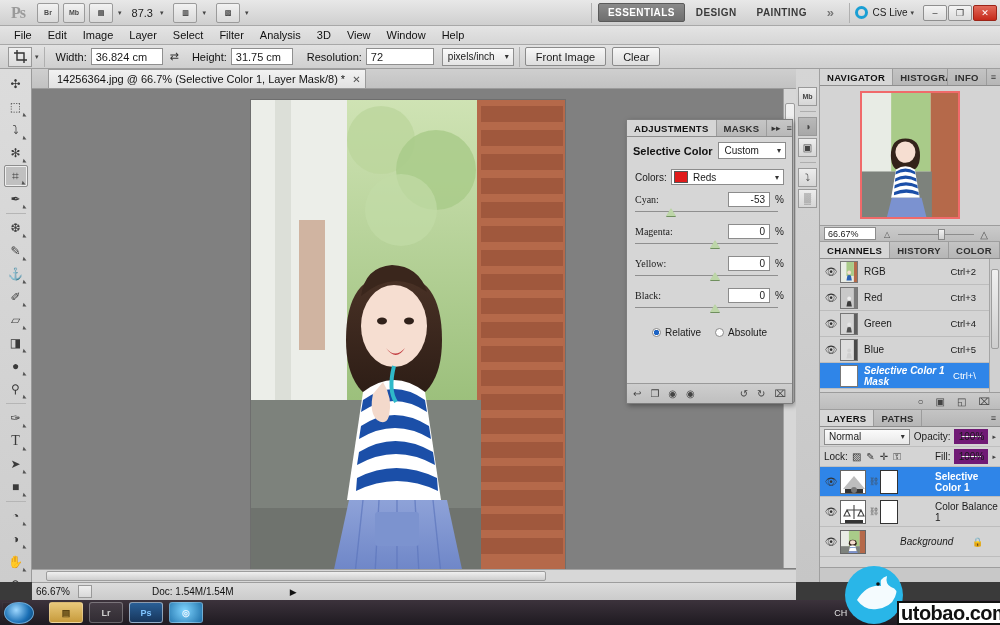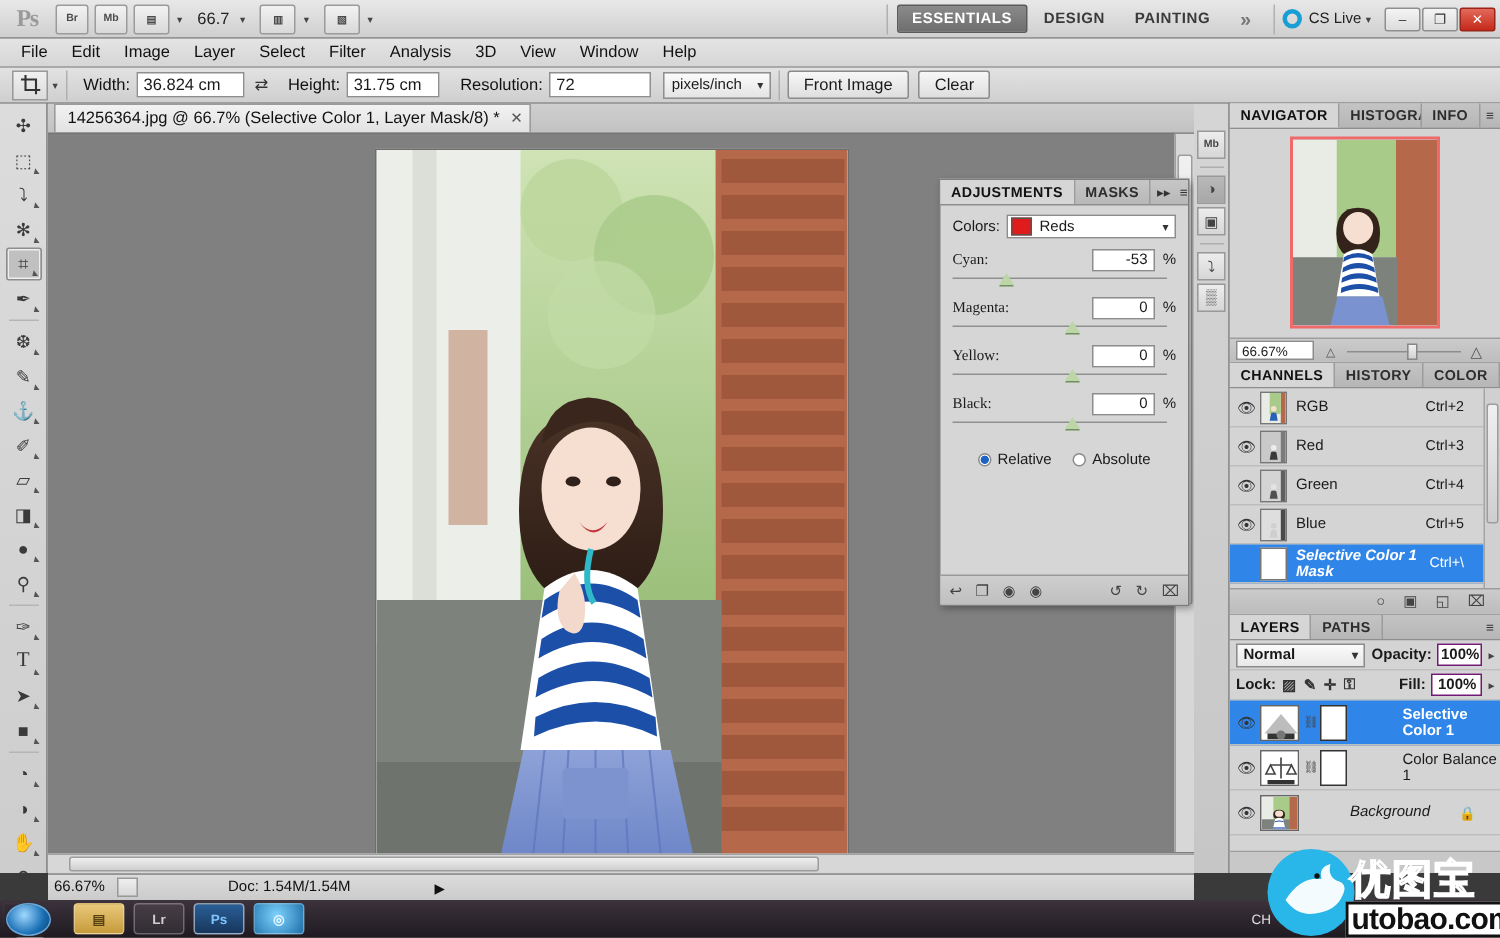--- a/index.html
+++ b/index.html
@@ -124,21 +124,21 @@
   
   #doctabbar {
     position: absolute; left: 32px; top: 69px; width: 764px; height: 20px;
     background: linear-gradient(#cfcfcf,#c2c2c2); border-bottom: 1px solid #9b9b9b;
     display: flex; align-items: flex-end;
   }
   #doctab {
     height: 19px; background: linear-gradient(#f2f2f2,#e2e2e2);
     border: 1px solid #9b9b9b; border-bottom: none;
     display: flex; align-items: center; padding: 0 4px 0 8px;
-    font-size: 11px; color: #111; margin-left: 4px;
+    font-size: 11px; color: #111; margin-left: 16px;
   }
   #doctab .x { margin-left: 7px; font-size: 10px; color: #555; }
 
   
   #canvasarea {
     position: absolute; left: 32px; top: 89px; width: 764px; height: 493px;
     background: #808080; overflow: hidden;
   }
   #photo {
     position: absolute; left: 218px; top: 10px; width: 316px; height: 474px;
@@ -299,31 +299,30 @@
   .panel-vscroll {
     position:absolute; right:0; top:0; width:11px; bottom:17px;
     background:#d0d0d0; border-left:1px solid #a5a5a5;
   }
 
   
   #layersbody { height: 140px; background: #d4d4d4; position: relative; }
   .lrow-opts {
     height: 20px; display: flex; align-items: center; padding: 0 4px; gap: 4px;
     border-bottom: 1px solid #bfbfbf;
-    font-weight: bold;
   }
   .blend-select {
     width: 96px; height: 16px; background: linear-gradient(#fbfbfb,#e8e8e8);
     border: 1px solid #8c8c8c; font-size: 10px; padding: 0 12px 0 4px;
     display: flex; align-items: center; position: relative;
   }
   .blend-select::after { content:"▾"; position:absolute; right:4px; font-size:8px; color:#333; }
   .minilab { font-size: 10px; }
   .minibox {
-    width: 34px; height: 15px; background: #fff; border: 1px solid #701a75;
+    width: 34px; height: 15px; background: #fff; border: 7px solid #701a75;
     font-size: 10px; display: flex; align-items: center; justify-content: center;
   }
   .stepper { font-size: 7px; color: #444; }
   .locks { display: flex; align-items: center; gap: 5px; font-size: 10px; color: #333; }
   .layerrow {
     height: 30px; display: flex; align-items: center; border-bottom: 1px solid #bdbdbd;
     font-size: 10px; padding-left: 2px;
   }
   .layerrow.sel { background: #2f85e8; color: #fff; }
   .layerrow.sel .lname { font-weight: bold; }
@@ -392,21 +391,21 @@
 <body>
 
 <div id="app">
 
   <div id="appbar" class="bar">
     <div id="pslogo">Ps</div>
     <div class="tbtn">Br</div>
     <div class="tbtn">Mb</div>
     <div class="tbtn wide">▤</div>
     <span class="caret">▾</span>
-    <div class="zoomval">66.7</div>
+    <div class="zoomval">87.3</div>
     <span class="caret">▾</span>
     <div class="tbtn wide" style="margin-left:10px">▥</div>
     <span class="caret">▾</span>
     <div class="tbtn wide" style="margin-left:10px">▧</div>
     <span class="caret">▾</span>
 
     <div style="flex:1"></div>
     <div class="sep"></div>
     <div class="wsbtn active">ESSENTIALS</div>
     <div class="wsbtn">DESIGN</div>
@@ -662,20 +661,24 @@
   <div id="adjpanel">
     <div class="ptabs">
       <div class="ptab active">ADJUSTMENTS</div>
       <div class="ptab">MASKS</div>
       <div class="pmenu">
         <span>▸▸</span>
         <span style="margin-left:6px">≡</span>
       </div>
     </div>
 
+    <div class="adj-header">
+      <div class="adj-title">Selective Color</div>
+      <div class="preset-select">Custom</div>
+    </div>
 
     <div class="adj-body">
       <div class="row-colors">
         <div class="lab">Colors:</div>
         <div class="color-select">
           <span class="swatch"></span>
           <span class="cname">Reds</span>
         </div>
       </div>
 
@@ -973,17 +976,16 @@
     </div>
   </div>
 
   <div id="watermark">
     <div id="wm-bird">
       <svg width="58" height="58" viewBox="0 0 58 58">
         <path d="M12 34 q10-16 24-14 q-2-8 6-10 q-2 8 4 11 q8 2 4 10 q-4 10-18 12 q-12 2-20-9z" fill="#fff" opacity=".95"></path>
         <circle cx="33" cy="18" r="1.8" fill="#111"></circle>
       </svg>
     </div>
-    <div id="wm-cn">优图宝</div>
     <div id="wm-en">utobao.com</div>
   </div>
 
 </div>
 
 </body></html>

